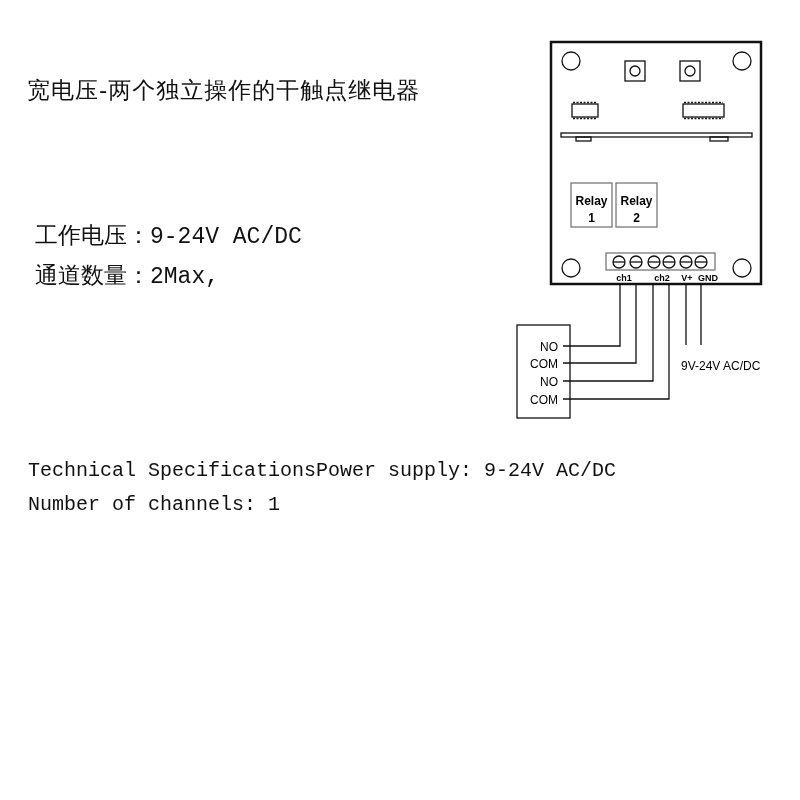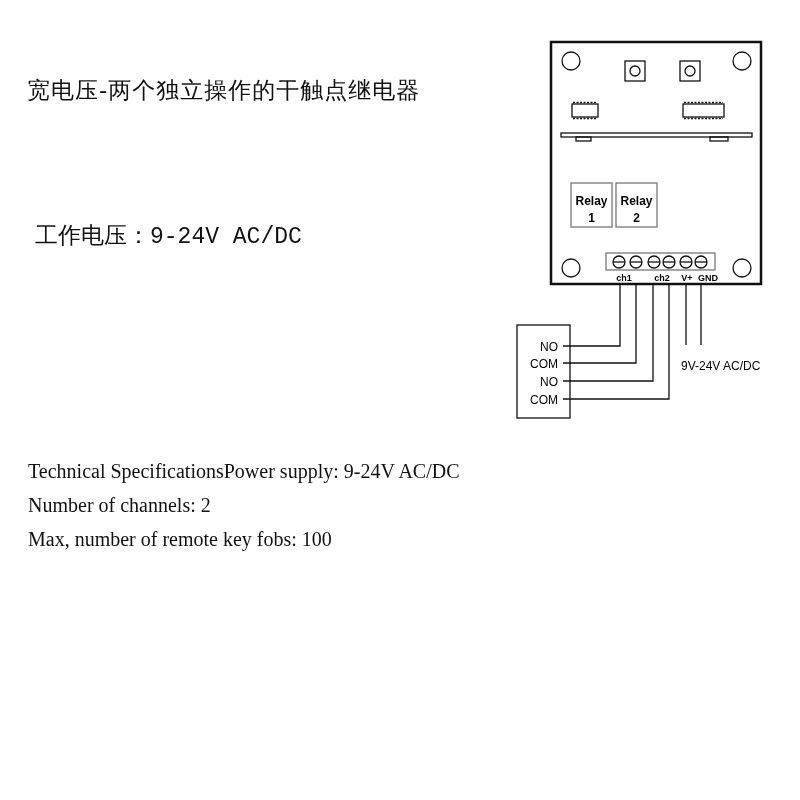--- a/index.html
+++ b/index.html
@@ -2,39 +2,39 @@
 <html><head>
   <meta charset="utf-8">
   <style>
     html, body { margin: 0; padding: 0; background: #ffffff; }
     body { width: 800px; height: 800px; position: relative; overflow: hidden;
            font-family: "DejaVu Sans", "Liberation Sans", sans-serif; color: #111; }
     .abs { position: absolute; }
     .cn-title { left: 27px; top: 72px; font-size: 23px; line-height: 36px; letter-spacing: 1px; }
     .cn-specs { left: 35px; top: 218px; font-size: 23px; line-height: 39.5px; font-family: Liberation Mono, monospace; }
     .cn-specs div, .cn-title div { white-space: nowrap; }
-    .en-specs { left: 28px; top: 454px; font-size: 20px; line-height: 34px; font-family: Liberation Serif, serif; }
+    .en-specs { left: 28px; top: 454px; font-size: 20px; line-height: 34px; font-family: Liberation Mono, monospace; }
     .en-specs div { white-space: nowrap; }
     svg text { font-family: "Liberation Sans", "DejaVu Sans", sans-serif; }
   </style>
 </head>
 <body>
 
 <div class="abs cn-title">
   <div>宽电压-两个独立操作的干触点继电器</div>
 </div>
 
 <div class="abs cn-specs">
   <div><span>工作电压：</span><span>9-24V AC/DC</span></div>
+  <div><span>通道数量：</span><span>2Max,</span></div>
 </div>
 
 <div class="abs en-specs">
   <div>Technical SpecificationsPower supply: 9-24V AC/DC</div>
-  <div>Number of channels: 2</div>
-  <div>Max, number of remote key fobs: 100</div>
+  <div>Number of channels: 1</div>
 </div>
 
 <svg class="abs" style="left:0;top:0" width="800" height="800" viewBox="0 0 800 800">
   <g fill="none" stroke="#111" stroke-width="1.3">
 
     <rect x="551" y="42" width="210" height="242" stroke-width="2.5"></rect>
 
     <circle cx="571" cy="61" r="9"></circle>
     <circle cx="742" cy="61" r="9"></circle>
     <circle cx="571" cy="268" r="9"></circle>

